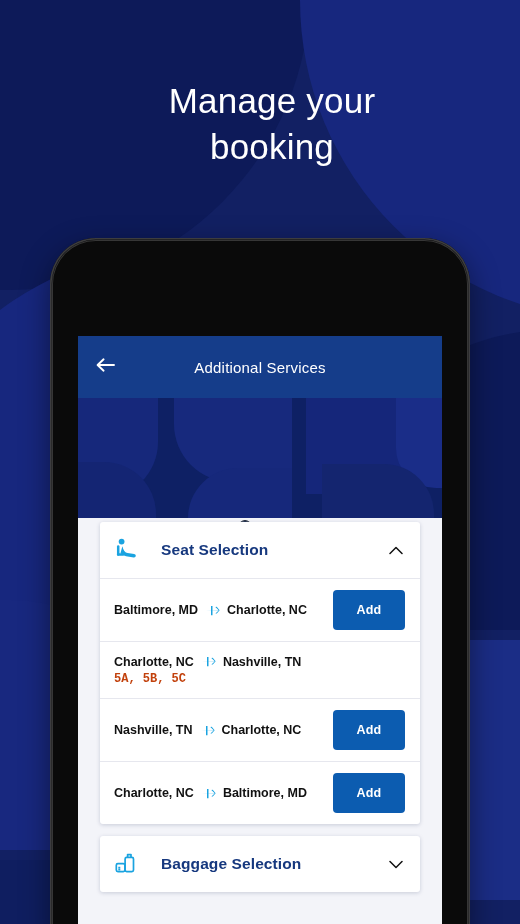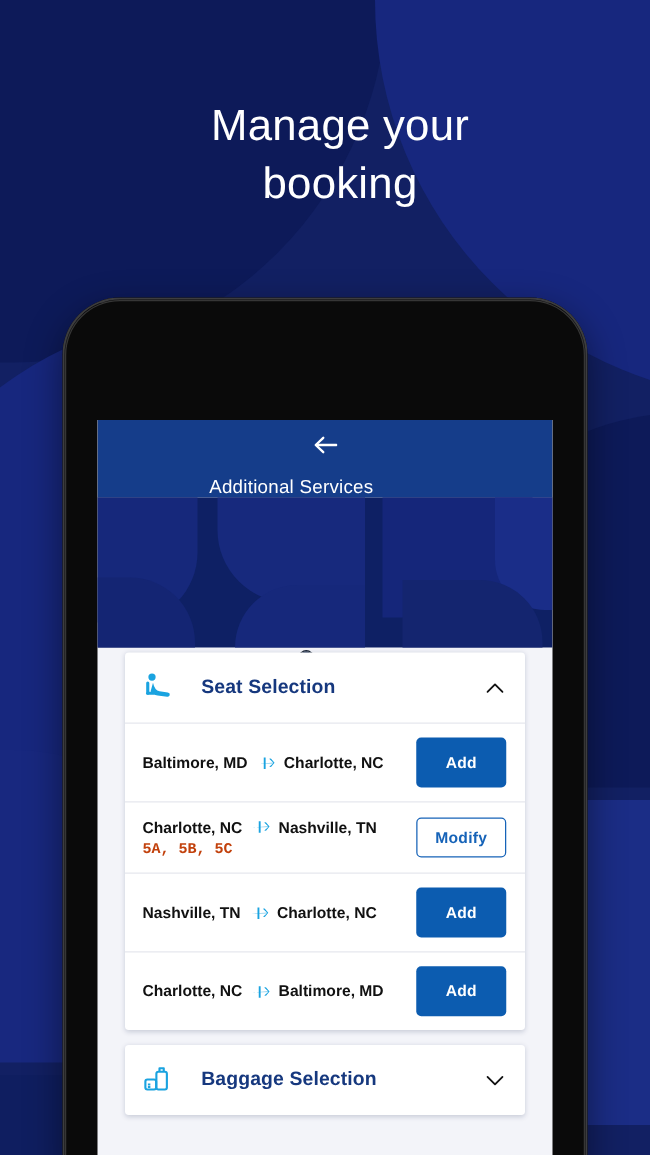--- a/index.html
+++ b/index.html
@@ -89,21 +89,21 @@
     width: 364px; height: 826px;
     background: #f3f4f9;
     overflow: hidden;
   }
 
   
   #app-bar {
     position: relative;
     height: 62px;
     background: #153d8a;
-    display: flex; align-items: center; flex-direction: column;
+    display: flex; align-items: center;
   }
   #back-button {
     width: 54px; height: 62px;
     display: flex; align-items: center; justify-content: center;
     cursor: pointer;
   }
   #app-bar-title {
     flex: 1; text-align: center;
     color: #ffffff; font-size: 15px; font-weight: 400;
     letter-spacing: .2px;
@@ -280,21 +280,20 @@
                 <span class="plane-icon">
                   <svg width="15" height="15" viewBox="0 0 16 16" aria-hidden="true">
                     <path d="M1.2 8.3 L14.6 7.6 L11.0 4.2 L12.5 4.0 L15.6 7.6 L12.6 11.3 L11.1 11.1 L14.5 8.1 Z" fill="#1aa3e0"></path>
                     <path d="M6.4 3.2 L8.0 3.2 L8.0 13.0 L6.4 13.0 Z" fill="#1aa3e0"></path>
                   </svg>
                 </span>
                 <span>Nashville, TN</span>
               </div>
               <div class="seat-list">5A, 5B, 5C</div>
             </div>
-            <div class="btn btn-outline">Modify</div>
           </div>
 
           <div class="flight-row">
             <div class="flight-info">
               <div class="flight-route">
                 <span>Nashville, TN</span>
                 <span class="plane-icon">
                   <svg width="15" height="15" viewBox="0 0 16 16" aria-hidden="true">
                     <path d="M1.2 8.3 L14.6 7.6 L11.0 4.2 L12.5 4.0 L15.6 7.6 L12.6 11.3 L11.1 11.1 L14.5 8.1 Z" fill="#1aa3e0"></path>
                     <path d="M6.4 3.2 L8.0 3.2 L8.0 13.0 L6.4 13.0 Z" fill="#1aa3e0"></path>

